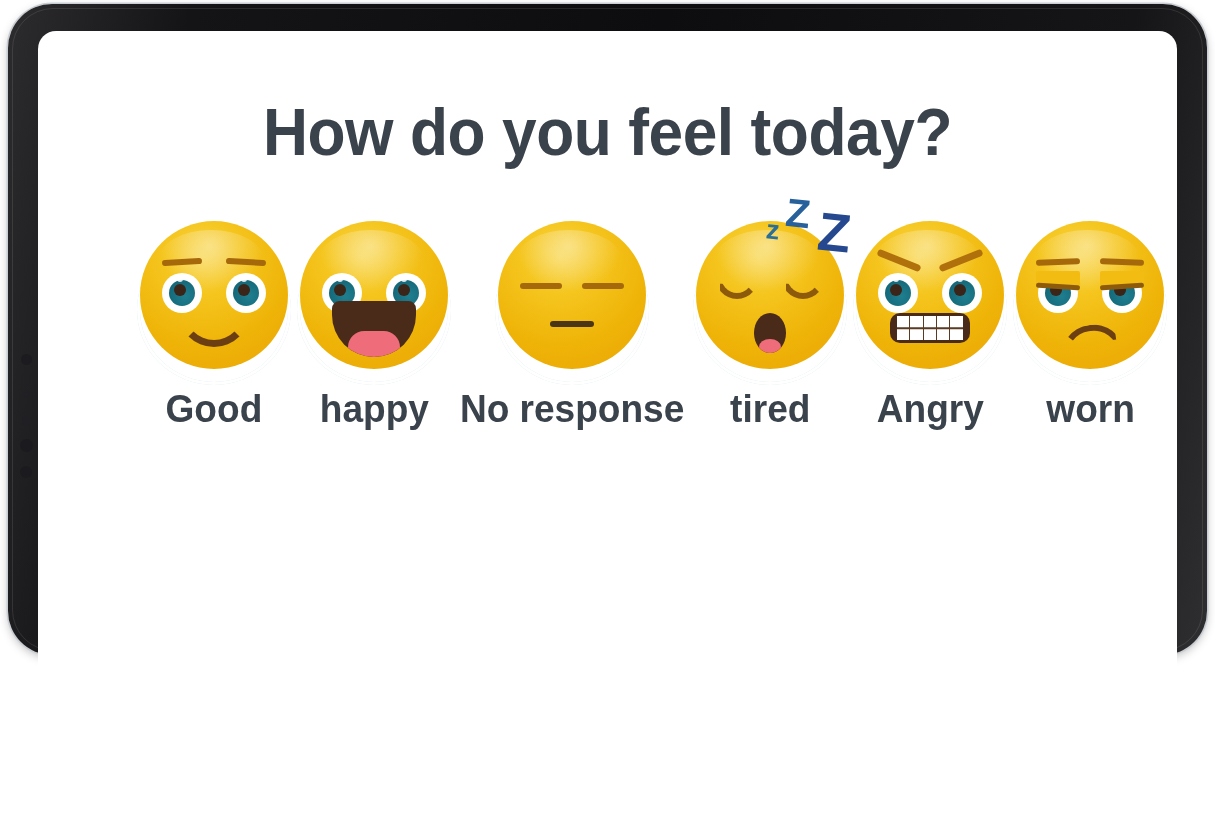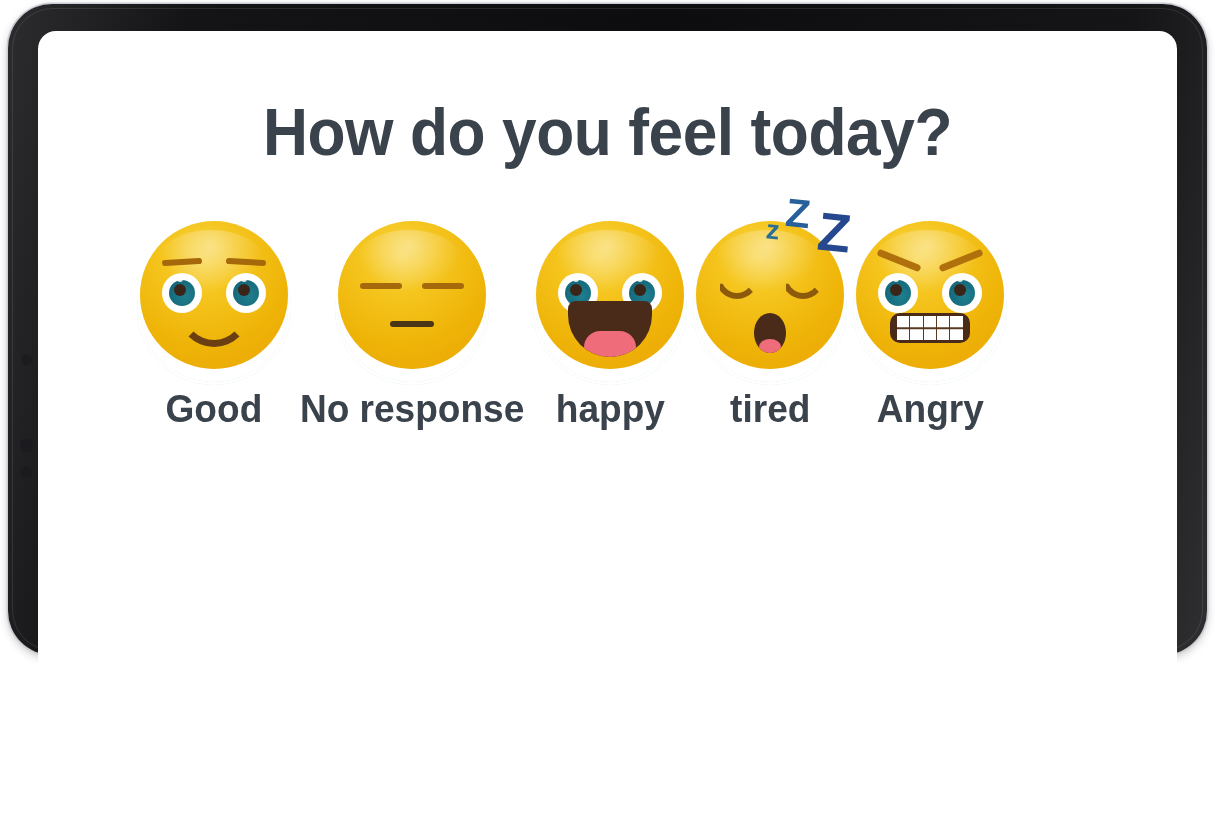--- a/index.html
+++ b/index.html
@@ -387,51 +387,51 @@
                 <div class="mouth-arc smile"></div>
               </div>
             </div>
             <div class="label">Good</div>
           </div>
 
 
           <div class="cell">
             <div class="face-wrap">
               <div class="shadowpad"></div>
+              <div class="face happy">
+                <div class="eye left">
+                  <div class="iris">
+                    <div class="pupil"></div>
+                  </div>
+                  <div class="glint"></div>
+                </div>
+                <div class="eye right">
+                  <div class="iris">
+                    <div class="pupil"></div>
+                  </div>
+                  <div class="glint"></div>
+                </div>
+                <div class="mouth-open bigsmile">
+                  <div class="tongue"></div>
+                </div>
+              </div>
+            </div>
+            <div class="label">happy</div>
+          </div>
+
+          <div class="cell">
+            <div class="face-wrap">
+              <div class="shadowpad"></div>
               <div class="face noresp">
                 <div class="eyeline el-l"></div>
                 <div class="eyeline el-r"></div>
                 <div class="mouth-line m"></div>
               </div>
             </div>
             <div class="label">No response</div>
-          </div>
-
-          <div class="cell">
-            <div class="face-wrap">
-              <div class="shadowpad"></div>
-              <div class="face happy">
-                <div class="eye left">
-                  <div class="iris">
-                    <div class="pupil"></div>
-                  </div>
-                  <div class="glint"></div>
-                </div>
-                <div class="eye right">
-                  <div class="iris">
-                    <div class="pupil"></div>
-                  </div>
-                  <div class="glint"></div>
-                </div>
-                <div class="mouth-open bigsmile">
-                  <div class="tongue"></div>
-                </div>
-              </div>
-            </div>
-            <div class="label">happy</div>
           </div>
 
 
           <div class="cell">
             <div class="face-wrap">
               <div class="shadowpad"></div>
               <div class="face tired">
                 <div class="lid-l"></div>
                 <div class="lid-r"></div>
                 <div class="mouth-open omouth">
@@ -472,18 +472,45 @@
                     <span></span>
                     <span></span>
                     <span></span>
                   </div>
                 </div>
               </div>
             </div>
             <div class="label">Angry</div>
           </div>
 
+          <div class="cell">
+            <div class="face-wrap">
+              <div class="shadowpad"></div>
+              <div class="face worn">
+                <div class="brow brow-l"></div>
+                <div class="brow brow-r"></div>
+                <div class="eye left">
+                  <div class="iris">
+                    <div class="pupil"></div>
+                  </div>
+                  <div class="glint"></div>
+                </div>
+                <div class="eye right">
+                  <div class="iris">
+                    <div class="pupil"></div>
+                  </div>
+                  <div class="glint"></div>
+                </div>
+                <div class="lidcover lc-l"></div>
+                <div class="lidcover lc-r"></div>
+                <div class="lidline ll-l"></div>
+                <div class="lidline ll-r"></div>
+                <div class="mouth-arc wfrown"></div>
+              </div>
+            </div>
+            <div class="label">worn</div>
+          </div>
 
         </div>
       </div>
     </div>
   </div>
 </div>
 
 </body></html>

